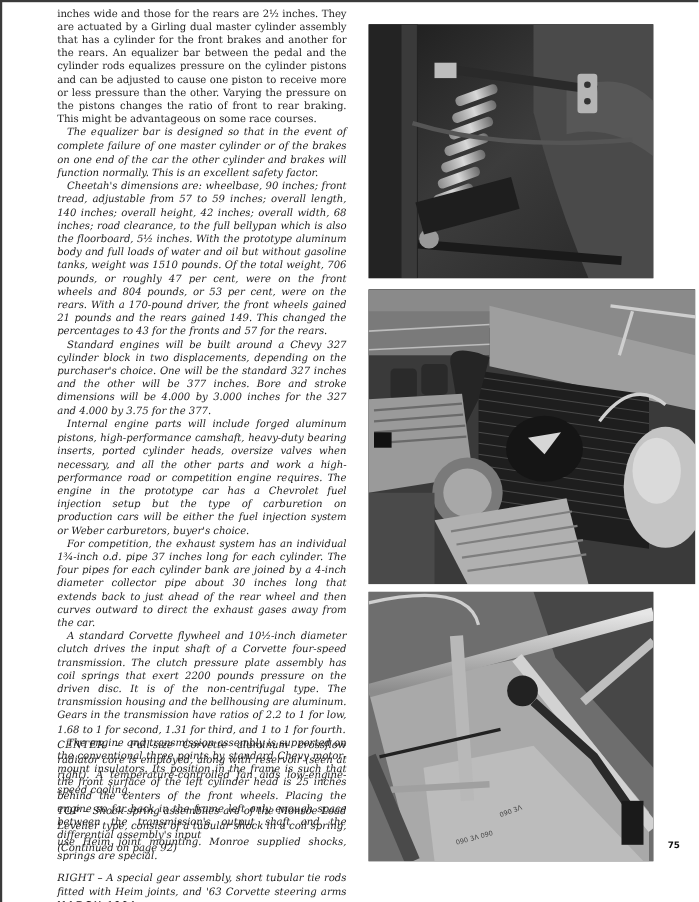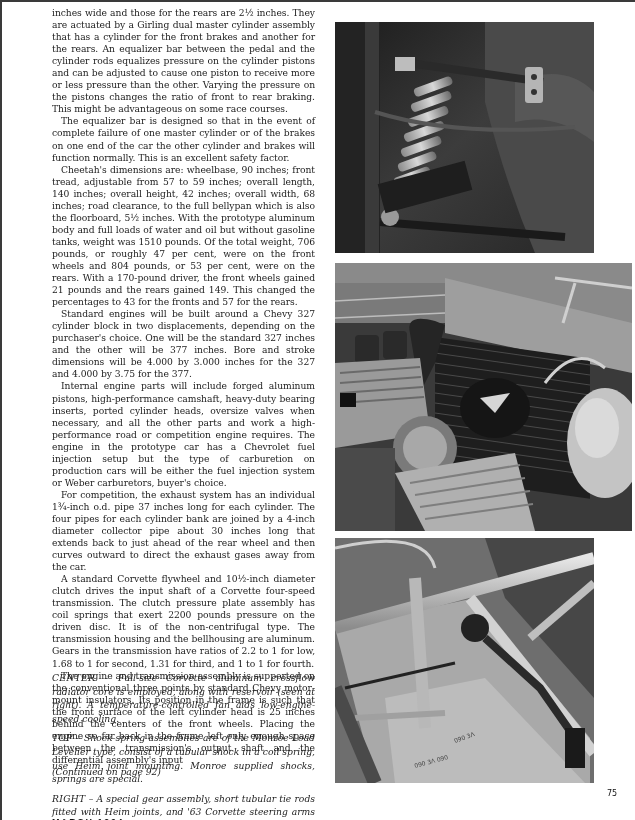--- a/index.html
+++ b/index.html
@@ -11,40 +11,40 @@
   }
   .page-border-top { position: absolute; left: 0; top: 0; width: 635px; height: 2px; background: #3a3a3a; }
   .page-border-left { position: absolute; left: 0; top: 0; width: 2px; height: 820px; background: #3a3a3a; }
 
   .body-col {
     position: absolute; left: 52px; top: 7px; width: 263px;
     font-size: 9.2px; line-height: 12.05px;
     text-align: justify; letter-spacing: -0.05px;
   }
   .body-col p { margin: 0; text-indent: 0; }
-  .body-col p.indent { text-indent: 9px; }
+  .body-col p.indent { text-indent: 9px; font-style: italic; }
   .continued { font-style: italic; margin: 0; font-size: 9.2px; line-height: 12px; }
 
   .captions {
     position: absolute; left: 52px; top: 671px; width: 263px;
     font-size: 9.2px; line-height: 13.6px; font-style: italic;
     text-align: justify; color: #222;
   }
   .captions p { margin: 0 0 6px 0; }
   .cap-lead { font-style: italic; font-weight: normal; letter-spacing: 0.3px; }
 
   .footer-date {
     position: absolute; left: 52px; top: 817px;
     font-family: Liberation Sans, sans-serif;
     font-weight: bold; font-size: 9px; letter-spacing: 1.6px; color: #111;
   }
   .footer-page {
-    position: absolute; left: 583px; top: 789px;
+    position: absolute; left: 583px; top: 764px;
     font-family: "DejaVu Sans", "Liberation Sans", sans-serif;
-    font-weight: normal; font-size: 8px; color: #111; margin-left: 24px;
+    font-weight: bold; font-size: 8px; color: #111; margin-left: 24px;
   }
 
   .photo { position: absolute; overflow: hidden; background: #3b3b3b; }
   .photo svg { display: block; width: 100%; height: 100%; }
   #photo-top { left: 335px; top: 22px; width: 259px; height: 231px; }
   #photo-center { left: 335px; top: 263px; width: 297px; height: 268px; }
   #photo-bottom { left: 335px; top: 538px; width: 259px; height: 245px; }
 </style>
 </head>
 <body>

